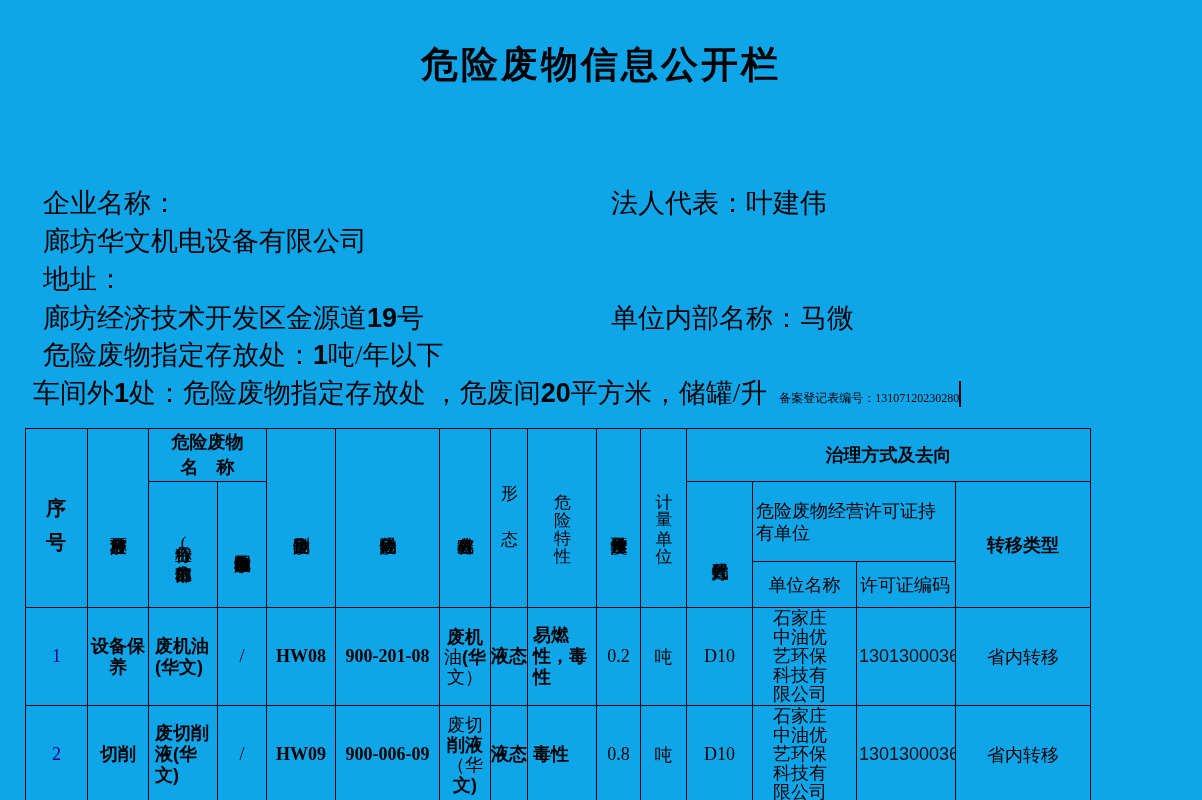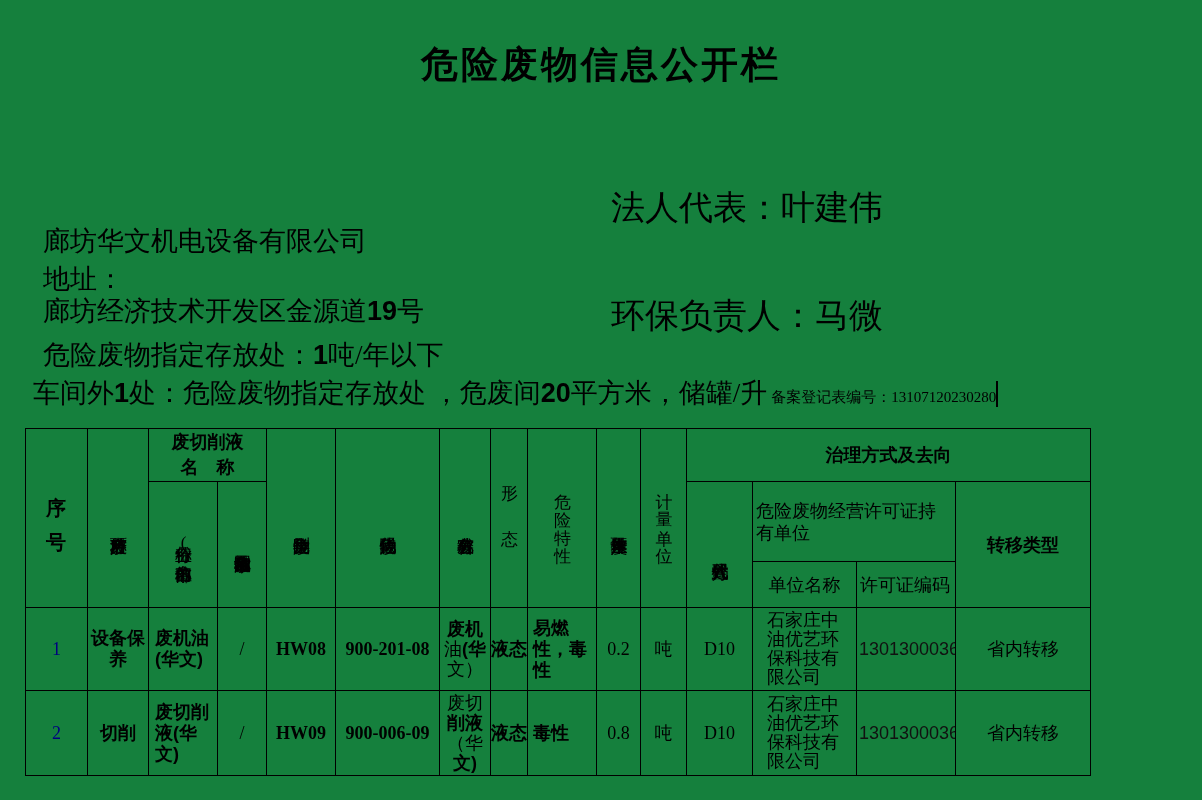--- a/index.html
+++ b/index.html
@@ -1,23 +1,23 @@
 <!DOCTYPE html>
 <html><head>
 <meta charset="utf-8">
 <style>
   html,body{margin:0;padding:0;background:#fff;}
-  .page{position:relative;width:1202px;height:800px;background:#15803d;overflow:hidden;
+  .page{position:relative;width:1202px;height:800px;background:#0ea5e9;overflow:hidden;
         font-family:"Liberation Serif","DejaVu Serif",serif;color:#000;}
   .title{position:absolute;top:40px;left:0;width:1202px;text-align:center;
          font-size:37px;font-weight:bold;letter-spacing:3px;}
   .iline{position:absolute;left:43px;white-space:nowrap;font-size:27px;}
-  .iright{position:absolute;left:568px;top:0;white-space:nowrap;font-size:34px;}
+  .iright{position:absolute;left:568px;top:0;white-space:nowrap;font-size:27px;}
   .num{font-family:"Liberation Sans","DejaVu Sans",sans-serif;font-weight:bold;}
-  .small{font-size:15px;margin-left:4px;}
+  .small{font-size:12px;margin-left:12px;}
   .caret{display:inline-block;width:2px;height:26px;background:#000;vertical-align:-5px;}
 
   table.wt{position:absolute;left:25px;top:428px;border-collapse:collapse;table-layout:fixed;
            width:1065px;}
   table.wt td{border:1px solid #000;text-align:center;vertical-align:middle;padding:0;
               font-size:18px;overflow:hidden;}
   .vt{writing-mode:vertical-rl;text-orientation:upright;display:inline-block;
       font-size:17px;line-height:22px;}
   .ls36{letter-spacing:36px}
   .ls44{letter-spacing:44px}
@@ -31,40 +31,41 @@
   .holder{font-size:17px;text-align:left !important;padding:2px 3px !important;line-height:22px;}
   .seqcell{font-size:20px;color:#000080;}
   .heibold{font-family:"Liberation Sans","DejaVu Sans",sans-serif;font-weight:bold;font-size:19px;line-height:21px;}
   .aliascell{text-align:left !important;padding:2px 2px 2px 6px !important;}
   .harm{font-size:18px;line-height:20px;text-align:left;padding:2px !important;
         font-family:"Liberation Sans","DejaVu Sans",sans-serif;}
   .harm span{font-weight:normal;}
   .harm span.b{font-weight:bold;}
   .codecell{font-weight:bold;font-size:19px;}
   .plain19{font-size:19px;}
-  .company{font-size:17px;line-height:19px;text-align:left !important;padding:1px 14px !important;}
+  .company{font-size:17px;line-height:19px;text-align:left !important;padding:1px 20px !important;}
   .license{font-family:"Liberation Sans","DejaVu Sans",sans-serif;font-size:22px;
            text-align:left !important;padding-left:2px !important;color:#111111;margin-left:12px;}
   .hazcell{padding-left:5px !important;margin-left:34px;}
 </style>
 </head>
 <body>
 
 <div class="page">
 
   <div class="title">危险废物信息公开栏</div>
 
   <div class="iline" style="top:185px">
+    <span>企业名称：</span>
     <span class="iright">法人代表：叶建伟</span>
   </div>
   <div class="iline" style="top:223px">廊坊华文机电设备有限公司</div>
   <div class="iline" style="top:261px">地址：</div>
-  <div class="iline" style="top:293px">
+  <div class="iline" style="top:300px">
     <span>廊坊经济技术开发区金源道</span><span class="num">19</span><span>号</span>
-    <span class="iright">环保负责人：马微</span>
+    <span class="iright">单位内部名称：马微</span>
   </div>
   <div class="iline" style="top:337px">
     <span>危险废物指定存放处：</span><span class="num">1</span><span>吨/年以下</span>
   </div>
   <div class="iline" style="top:375px;left:33px">
     <span>车间外</span><span class="num">1</span><span>处：危险废物指定存放处 ，危废间</span><span class="num">20</span><span>平方米，储罐/升</span><span class="small">备案登记表编号：13107120230280</span><span class="caret"></span>
   </div>
 
   <table class="wt">
     <colgroup>
@@ -82,21 +83,21 @@
         <col style="width:66px">
       <col style="width:104px">
         <col style="width:99px">
         <col style="width:135px">
     </colgroup>
     <tbody>
         <tr style="height:53px">
       <td rowspan="3"><span class="vt ls36 bold" style="font-size:20px">序号</span></td>
       <td rowspan="3"><span class="vt">对应产废环节名称</span></td>
       <td colspan="2" class="gh">
-        <div>废切削液</div>
+        <div>危险废物</div>
         <div>名　称</div>
       </td>
       <td rowspan="3"><span class="vt">危险废物类别</span></td>
       <td rowspan="3"><span class="vt">危险废物代码</span></td>
       <td rowspan="3"><span class="vt">有害成分名称</span></td>
       <td rowspan="3"><span class="vt ls44">形态</span></td>
       <td rowspan="3"><span class="vt ls18">危险特性</span></td>
       <td rowspan="3"><span class="vt">本年度预计产生量</span></td>
       <td rowspan="3"><span class="vt ls18">计量单位</span></td>
       <td colspan="4" class="bold">治理方式及去向</td>

